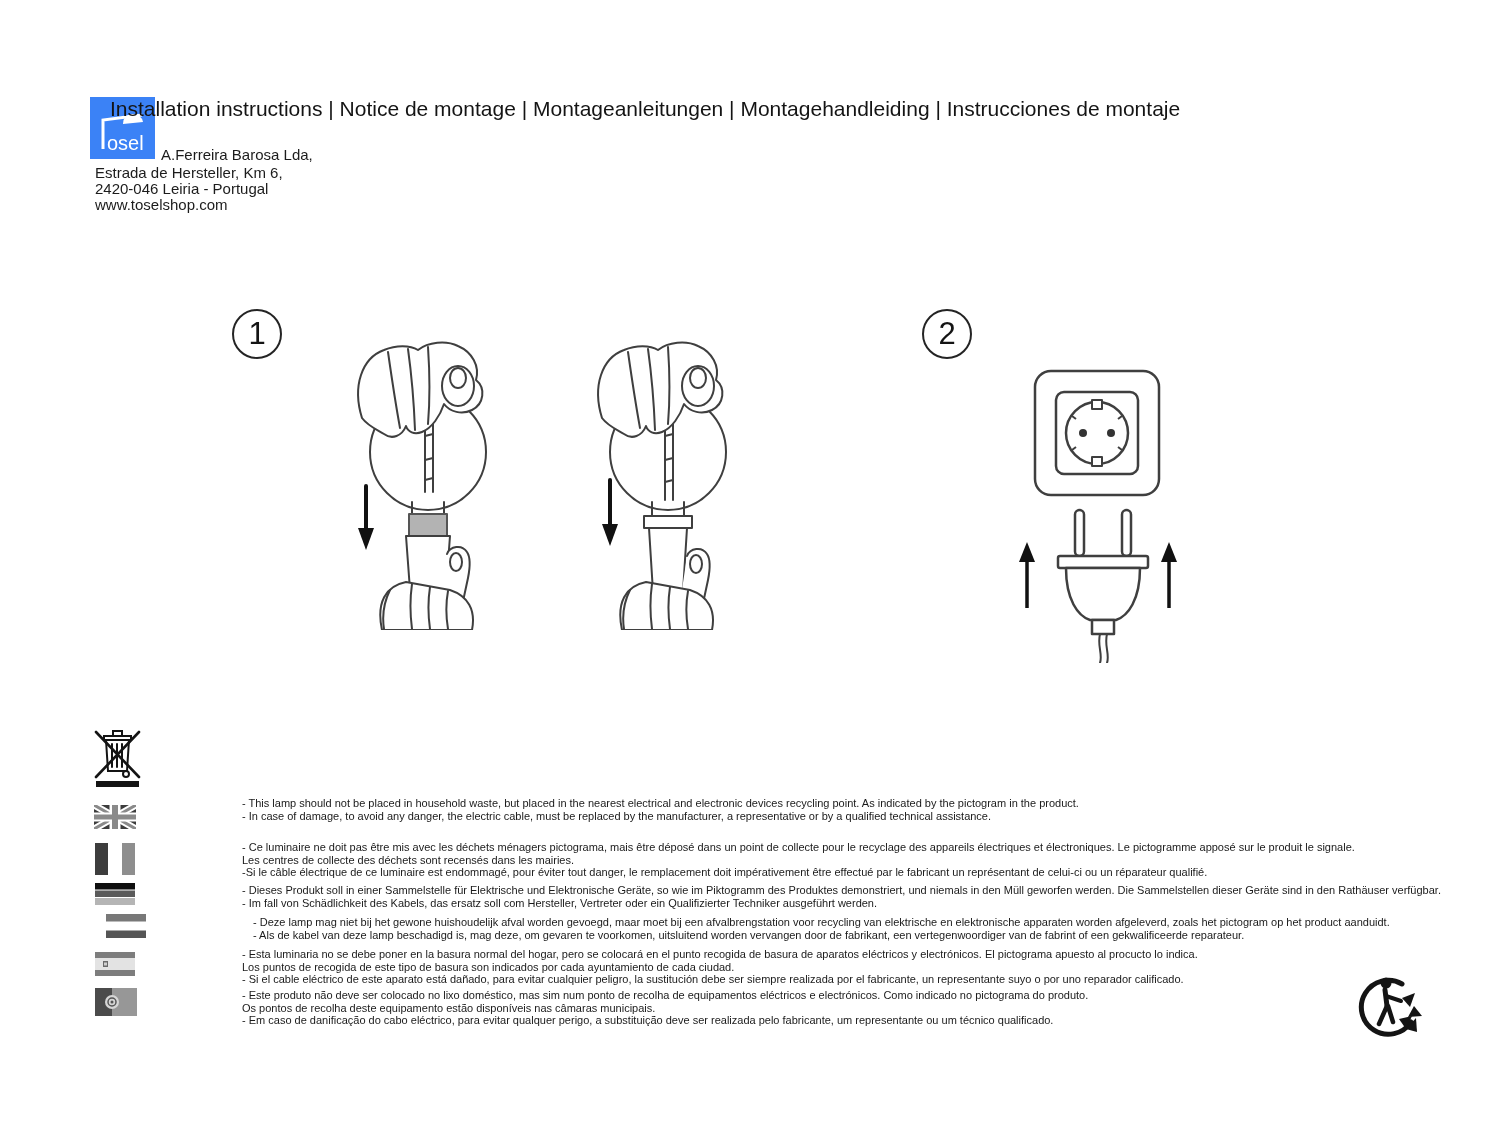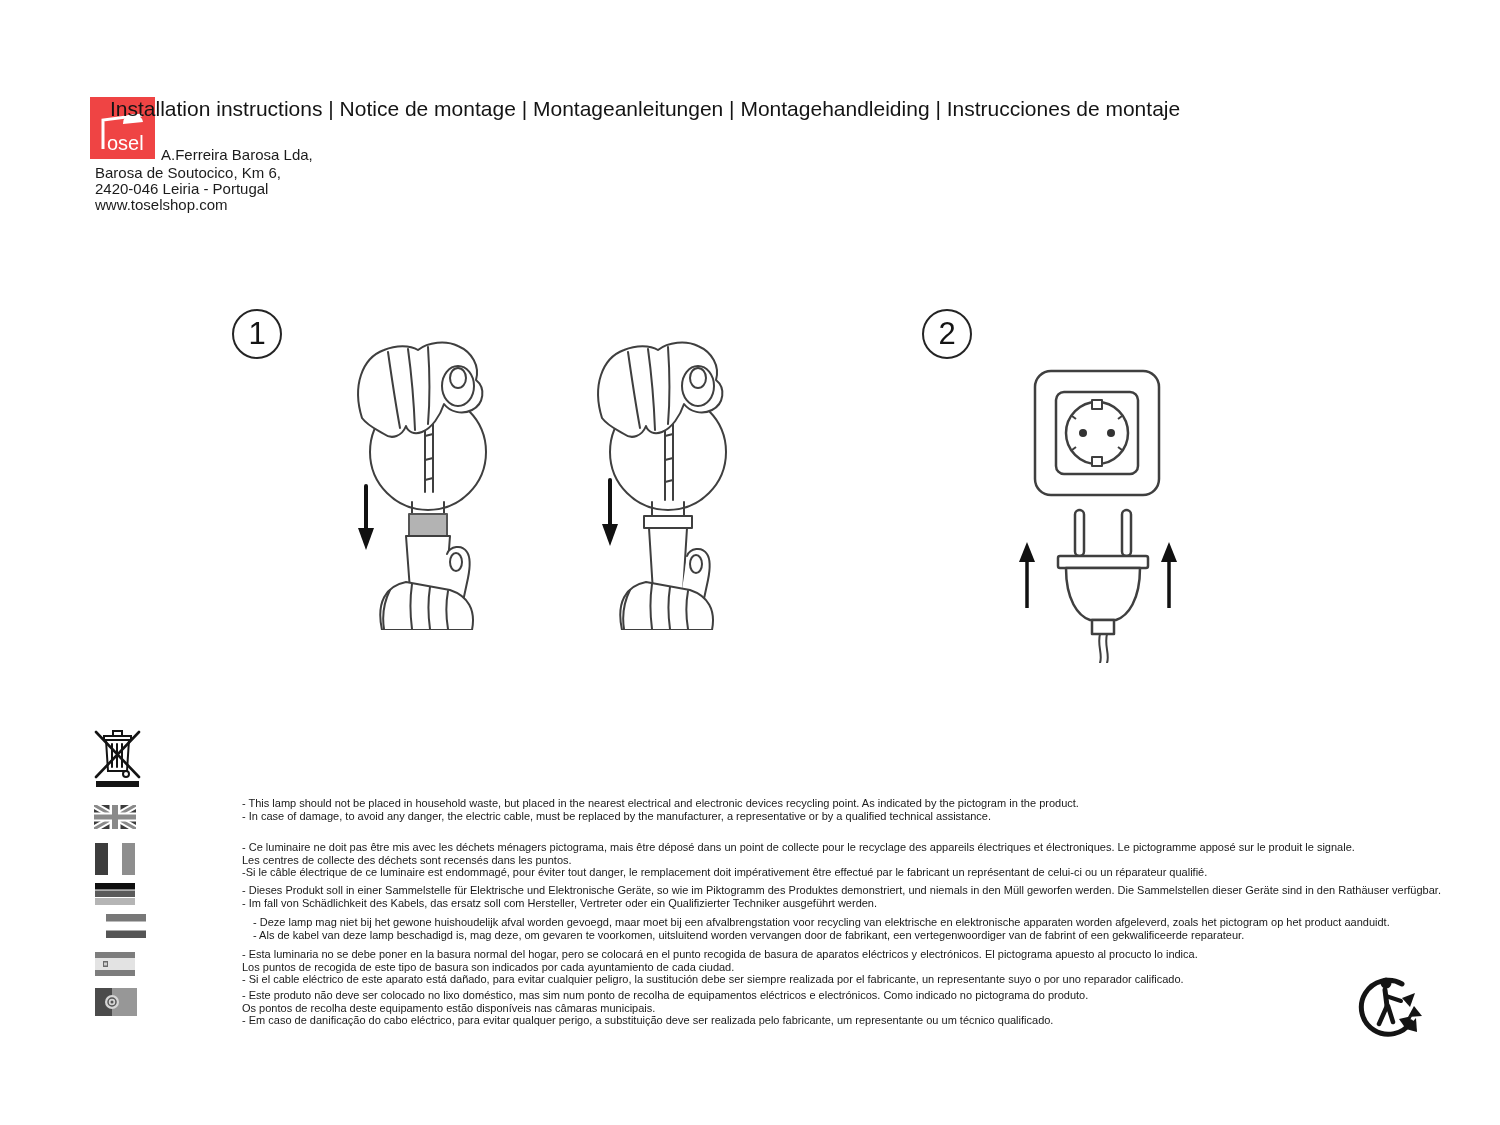--- a/index.html
+++ b/index.html
@@ -1,19 +1,19 @@
 <!DOCTYPE html>
 <html><head>
 <meta charset="utf-8">
 <style>
   html,body{margin:0;padding:0;background:#fff;}
   body{width:1500px;height:1125px;position:relative;font-family:"Liberation Sans",sans-serif;color:#1c1c1c;overflow:hidden;}
   .abs{position:absolute;}
   
-  .logo{left:90px;top:97px;width:65px;height:62px;background:#ef4444;}
+  .logo{left:90px;top:97px;width:65px;height:62px;background:#3b82f6;}
   .title{left:110px;right:20px;top:97px;text-align:left;font-size:21px;color:#141414;white-space:nowrap;}
   .addr1{left:161px;top:146px;font-size:15px;}
   .addr{left:95px;font-size:15px;}
   
   .step-circle{width:46px;height:46px;border:2px solid #242424;border-radius:50%;
     text-align:center;line-height:46px;font-size:31px;color:#141414;}
   
   .notice-line{font-size:11px;line-height:12.5px;white-space:nowrap;color:#1a1a1a;}
   .notice-text{position:absolute;left:147px;top:0;}
   svg{display:block;}
@@ -26,21 +26,21 @@
   <svg width="65" height="62" viewBox="0 0 65 62">
     <polyline points="13,52 13,23 52,18" fill="none" stroke="#fff" stroke-width="3"></polyline>
     <path d="M33,27 a10,9 0 0 1 20,-2 Z" fill="#fff"></path>
     <text x="17" y="53" font-family="Liberation Sans, sans-serif" font-size="20" fill="#fff">osel</text>
   </svg>
 </div>
 
 <div class="abs title">Installation instructions | Notice de montage | Montageanleitungen | Montagehandleiding | Instrucciones de montaje</div>
 
 <div class="abs addr1">A.Ferreira Barosa Lda,</div>
-<div class="abs addr" style="top:164px;">Barosa de Soutocico, Km 6,</div>
+<div class="abs addr" style="top:164px;">Estrada de Hersteller, Km 6,</div>
 <div class="abs addr" style="top:180px;">2420-046 Leiria - Portugal</div>
 <div class="abs addr" style="top:196px;">www.toselshop.com</div>
 
 <div class="abs step-circle" style="left:232px;top:309px;">
   <span>1</span>
 </div>
 
 <div class="abs" style="left:340px;top:340px;">
   <svg width="160" height="290" viewBox="0 0 160 290" fill="none" stroke="#3f3f3f" stroke-width="2" stroke-linecap="round" stroke-linejoin="round">
 
@@ -176,21 +176,21 @@
 </div>
 
 <div class="abs" style="left:95px;top:841px;width:1380px;height:40px;">
   <svg class="flag" style="left:0;top:2px;" width="40" height="32" viewBox="0 0 40 32">
     <rect x="0" width="13" height="32" fill="#3d3d3d"></rect>
     <rect x="13" width="14" height="32" fill="#fff"></rect>
     <rect x="27" width="13" height="32" fill="#8e8e8e"></rect>
   </svg>
   <div class="notice-text">
     <div class="notice-line">- Ce luminaire ne doit pas être mis avec les déchets ménagers pictograma, mais être déposé dans un point de collecte pour le recyclage des appareils électriques et électroniques. Le pictogramme apposé sur le produit le signale.</div>
-    <div class="notice-line">Les centres de collecte des déchets sont recensés dans les puntos.</div>
+    <div class="notice-line">Les centres de collecte des déchets sont recensés dans les mairies.</div>
     <div class="notice-line">-Si le câble électrique de ce luminaire est endommagé, pour éviter tout danger, le remplacement doit impérativement être effectué par le fabricant un représentant de celui-ci ou un réparateur qualifié.</div>
   </div>
 </div>
 
 <div class="abs" style="left:95px;top:884px;width:1380px;height:30px;">
   <svg class="flag" style="left:0;top:-1px;" width="40" height="22" viewBox="0 0 40 22">
     <rect y="0" width="40" height="6.5" fill="#0f0f0f"></rect>
     <rect y="7.5" width="40" height="6.5" fill="#5a5a5a"></rect>
     <rect y="15" width="40" height="7" fill="#b5b5b5"></rect>
   </svg>

